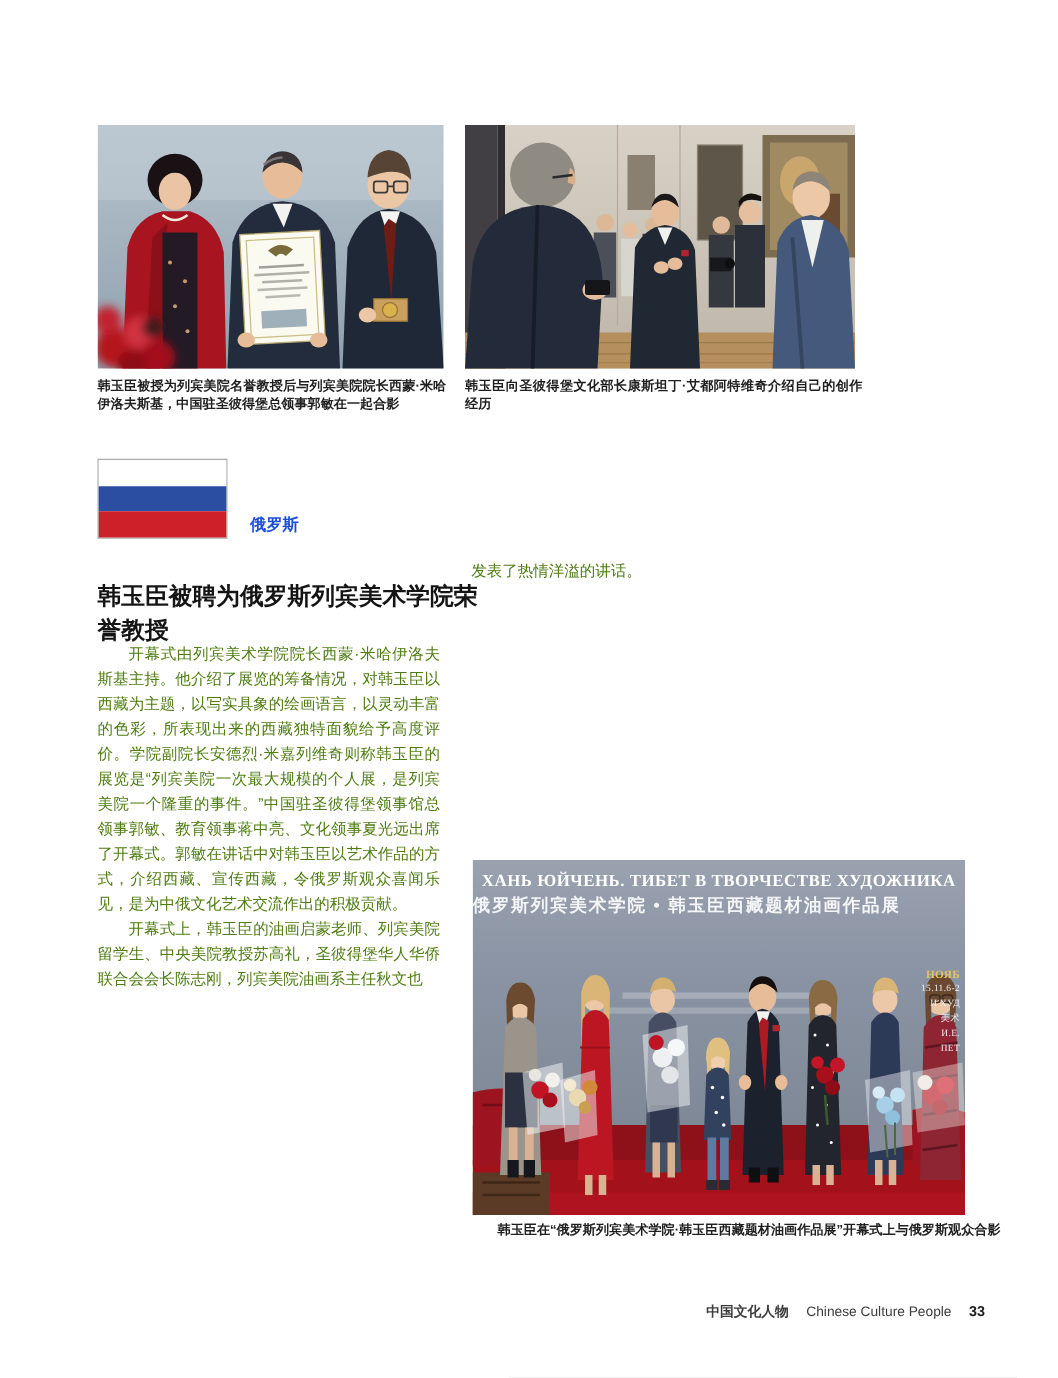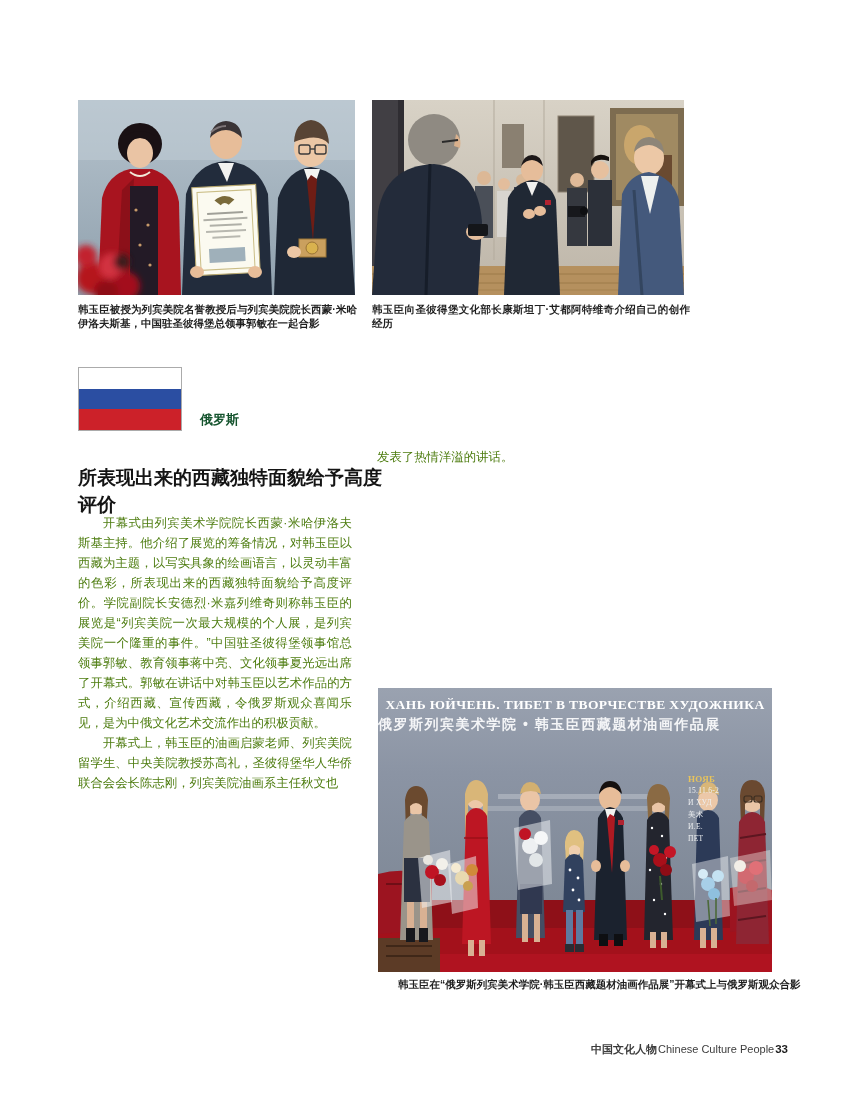--- a/index.html
+++ b/index.html
@@ -10,40 +10,40 @@
   #photo2{left:372px;top:100px;width:312px;height:195px;}
   #photo3{left:378px;top:688px;width:394px;height:284px;}
   .caption{position:absolute;font-size:10.5px;font-weight:bold;color:#1f1f1f;
            line-height:13.5px;text-align:justify;}
   #cap1{left:78px;top:303px;width:279px;}
   #cap2{left:372px;top:303px;width:318px;}
   #cap3{left:398px;top:978px;width:404px;}
   #flag{left:78px;top:367px;width:104px;height:64px;position:absolute;
         border:1px solid #ababab;display:flex;flex-direction:column;box-sizing:border-box;}
   #flag div{flex:1;}
-  #flag-label{position:absolute;left:200px;top:411px;font-size:13px;font-weight:600;color:#14532d;}
+  #flag-label{position:absolute;left:200px;top:411px;font-size:13px;font-weight:600;color:#1d4ed8;}
   #title{position:absolute;left:78px;top:451px;width:310px;font-size:19px;font-weight:bold;
          line-height:27px;color:#141414;}
   .col{position:absolute;font-size:12.4px;line-height:20px;color:#4d7c0f;text-align:justify;}
   #colL{left:78px;top:513px;width:274px;}
   #colR{left:377px;top:447px;width:273px;}
   .col p{margin:0;}
   .col p.ind{text-indent:2em;}
   
   #banner-ru{position:absolute;left:378px;top:697px;width:394px;text-align:center;color:#ffffff;
              font-family:"Liberation Serif","DejaVu Serif",serif;font-weight:bold;
              font-size:13.5px;letter-spacing:0.4px;}
   #banner-cn{position:absolute;left:378px;top:716px;width:394px;color:#f4f5f7;
              font-size:14px;font-weight:600;letter-spacing:1.5px;}
-  #banner-side{position:absolute;left:688px;top:773px;width:80px;text-align:left;
+  #banner-side{position:absolute;left:688px;top:773px;width:80px;text-align:right;
                color:#eef0f2;font-size:7.5px;line-height:12px;letter-spacing:0.3px;
                font-family:"Liberation Serif","DejaVu Serif",serif;}
   #banner-side .gold{color:#e7c35c;font-weight:bold;font-size:9px;}
   #footer{position:absolute;top:1042px;right:58px;font-size:11px;color:#3c3c3c;
-          display:flex;align-items:baseline;gap:1px;}
+          display:flex;align-items:baseline;gap:14px;}
   #footer .num{font-weight:bold;color:#1d1d1d;font-size:11.5px;}
   #footer .cn{font-weight:600;}
 </style>
 </head>
 <body>
 
 <div class="page">
 
   <div class="photo" id="photo1">
     <svg width="277" height="195" viewBox="0 0 277 195">
@@ -180,21 +180,21 @@
   <div class="caption" id="cap1">韩玉臣被授为列宾美院名誉教授后与列宾美院院长西蒙·米哈伊洛夫斯基，中国驻圣彼得堡总领事郭敏在一起合影</div>
   <div class="caption" id="cap2">韩玉臣向圣彼得堡文化部长康斯坦丁·艾都阿特维奇介绍自己的创作经历</div>
 
   <div id="flag">
     <div style="background: rgb(255, 255, 255);"></div>
     <div style="background: rgb(43, 78, 162);"></div>
     <div style="background: rgb(204, 33, 41);"></div>
   </div>
   <div id="flag-label">俄罗斯</div>
 
-  <h1 id="title">所表现出来的西藏独特面貌给予高度评价</h1>
+  <h1 id="title">韩玉臣被聘为俄罗斯列宾美术学院荣誉教授</h1>
 
   <div class="col" id="colL">
     <p class="ind">开幕式由列宾美术学院院长西蒙·米哈伊洛夫斯基主持。他介绍了展览的筹备情况，对韩玉臣以西藏为主题，以写实具象的绘画语言，以灵动丰富的色彩，所表现出来的西藏独特面貌给予高度评价。学院副院长安德烈·米嘉列维奇则称韩玉臣的展览是“列宾美院一次最大规模的个人展，是列宾美院一个隆重的事件。”中国驻圣彼得堡领事馆总领事郭敏、教育领事蒋中亮、文化领事夏光远出席了开幕式。郭敏在讲话中对韩玉臣以艺术作品的方式，介绍西藏、宣传西藏，令俄罗斯观众喜闻乐见，是为中俄文化艺术交流作出的积极贡献。</p>
     <p class="ind">开幕式上，韩玉臣的油画启蒙老师、列宾美院留学生、中央美院教授苏高礼，圣彼得堡华人华侨联合会会长陈志刚，列宾美院油画系主任秋文也</p>
   </div>
   <div class="col" id="colR">
     <p>发表了热情洋溢的讲话。</p>
   </div>
 
   <div class="photo" id="photo3">

